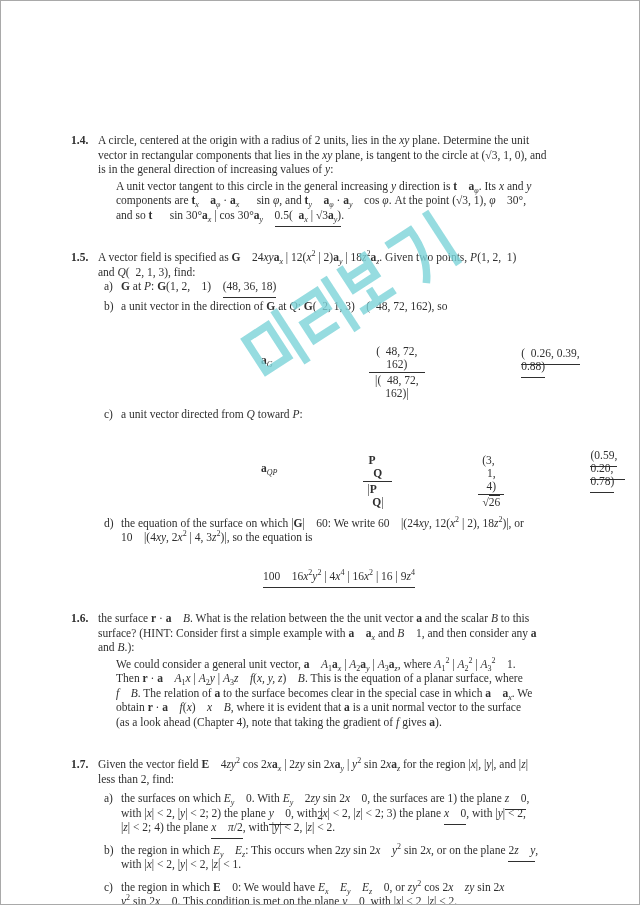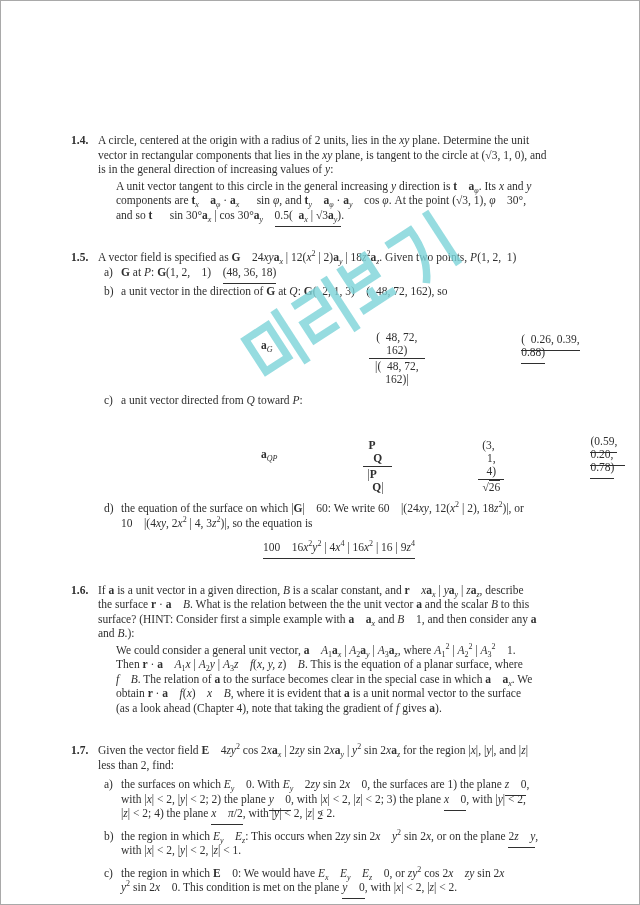--- a/index.html
+++ b/index.html
@@ -34,21 +34,21 @@
     margin:7px 0 7px 190px;
     line-height:13px;
     gap:43px;
   }
   .frac{display:inline-block;text-align:center;vertical-align:middle;margin-top:25px;}
   .frac .num{display:block;padding:0 4px 1px 4px;border-bottom:1px solid #2f2f2f;}
   .frac .den{display:block;padding:1px 4px 0 4px;}
   .fgap{display:inline-block;width:14px;}
   .ans{border-bottom:1px solid #2f2f2f;padding-bottom:5px;}
   .ol{border-top:1px solid #2f2f2f;}
-  .ceq{margin-top:10px;margin-left:192px;}
+  .ceq{margin-top:24px;margin-left:192px;}
   sup{font-size:8px;vertical-align:super;line-height:0;}
   sub{font-size:8px;vertical-align:sub;line-height:0;}
   .page-number{
     position:absolute;left:0;top:808px;width:100%;
     text-align:center;font-size:11.5px;
   }
   .watermark{
     position:absolute;left:352px;top:296px;
     transform:translate(-50%,-50%) rotate(-33deg);
     opacity:0.80;
@@ -72,20 +72,21 @@
       <div class="ln sol gap-sol">A unit vector tangent to this circle in the general increasing <i>y</i> direction is <b>t</b> <b>a</b><sub><i>φ</i></sub>. Its <i>x</i> and <i>y</i></div>
       <div class="ln sol">components are <b>t</b><sub><i>x</i></sub> <b>a</b><sub><i>φ</i></sub> · <b>a</b><sub><i>x</i></sub>  sin <i>φ</i>, and <b>t</b><sub><i>y</i></sub> <b>a</b><sub><i>φ</i></sub> · <b>a</b><sub><i>y</i></sub> cos <i>φ</i>. At the point (√3, 1), <i>φ</i> 30°,</div>
       <div class="ln sol">and so <b>t</b>  sin 30°<b>a</b><sub><i>x</i></sub> | cos 30°<b>a</b><sub><i>y</i></sub> <span class="ans">0.5( <b>a</b><sub><i>x</i></sub> | √3<b>a</b><sub><i>y</i></sub>)</span>.</div>
     </div>
 
     <div class="prob">
       <div class="ln p-first">
         <span class="p-num">1.5.</span>
         <span>A vector field is specified as <b>G</b> 24<i>xy</i><b>a</b><sub><i>x</i></sub> | 12(<i>x</i><sup>2</sup> | 2)<b>a</b><sub><i>y</i></sub> | 18<i>z</i><sup>2</sup><b>a</b><sub><i>z</i></sub>. Given two points, <i>P</i>(1, 2, 1)</span>
       </div>
+      <div class="ln p-cont">and <i>Q</i>( 2, 1, 3), find:</div>
 
       <div class="ln item-first">
         <span class="item-label">a)</span>
         <span><b>G</b> at <i>P</i>: <b>G</b>(1, 2,  1) <span class="ans">(48, 36, 18)</span></span>
       </div>
       <div class="ln item-first gap-item">
         <span class="item-label">b)</span>
         <span>a unit vector in the direction of <b>G</b> at <i>Q</i>: <b>G</b>( 2, 1, 3) ( 48, 72, 162), so</span>
       </div>
 
@@ -126,21 +127,20 @@
         <span>the equation of the surface on which |<b>G</b>| 60: We write 60 |(24<i>xy</i>, 12(<i>x</i><sup>2</sup> | 2), 18<i>z</i><sup>2</sup>)|, or</span>
       </div>
       <div class="ln item-cont">10 |(4<i>xy</i>, 2<i>x</i><sup>2</sup> | 4, 3<i>z</i><sup>2</sup>)|, so the equation is</div>
 
       <div class="ln ceq"><span class="ans">100 16<i>x</i><sup>2</sup><i>y</i><sup>2</sup> | 4<i>x</i><sup>4</sup> | 16<i>x</i><sup>2</sup> | 16 | 9<i>z</i><sup>4</sup></span></div>
     </div>
 
     <div class="prob">
       <div class="ln p-first">
         <span class="p-num">1.6.</span>
-        <span>If <b>a</b> is a unit vector in a given direction, <i>B</i> is a scalar constant, and <b>r</b> <i>x</i><b>a</b><sub><i>x</i></sub> | <i>y</i><b>a</b><sub><i>y</i></sub> | <i>z</i><b>a</b><sub><i>z</i></sub>, describe</span>
       </div>
       <div class="ln p-cont">the surface <b>r</b> · <b>a</b> <i>B</i>. What is the relation between the the unit vector <b>a</b> and the scalar <i>B</i> to this</div>
       <div class="ln p-cont">surface? (HINT: Consider first a simple example with <b>a</b> <b>a</b><sub><i>x</i></sub> and <i>B</i> 1, and then consider any <b>a</b></div>
       <div class="ln p-cont">and <i>B</i>.):</div>
       <div class="ln sol gap-sol">We could consider a general unit vector, <b>a</b> <i>A</i><sub>1</sub><b>a</b><sub><i>x</i></sub> | <i>A</i><sub>2</sub><b>a</b><sub><i>y</i></sub> | <i>A</i><sub>3</sub><b>a</b><sub><i>z</i></sub>, where <i>A</i><sub>1</sub><sup>2</sup> | <i>A</i><sub>2</sub><sup>2</sup> | <i>A</i><sub>3</sub><sup>2</sup> 1.</div>
       <div class="ln sol">Then <b>r</b> · <b>a</b> <i>A</i><sub>1</sub><i>x</i> | <i>A</i><sub>2</sub><i>y</i> | <i>A</i><sub>3</sub><i>z</i> <i>f</i>(<i>x, y, z</i>) <i>B</i>. This is the equation of a planar surface, where</div>
       <div class="ln sol"><i>f</i> <i>B</i>. The relation of <b>a</b> to the surface becomes clear in the special case in which <b>a</b> <b>a</b><sub><i>x</i></sub>. We</div>
       <div class="ln sol">obtain <b>r</b> · <b>a</b> <i>f</i>(<i>x</i>) <i>x</i> <i>B</i>, where it is evident that <b>a</b> is a unit normal vector to the surface</div>
       <div class="ln sol">(as a look ahead (Chapter 4), note that taking the gradient of <i>f</i> gives <b>a</b>).</div>
     </div>

